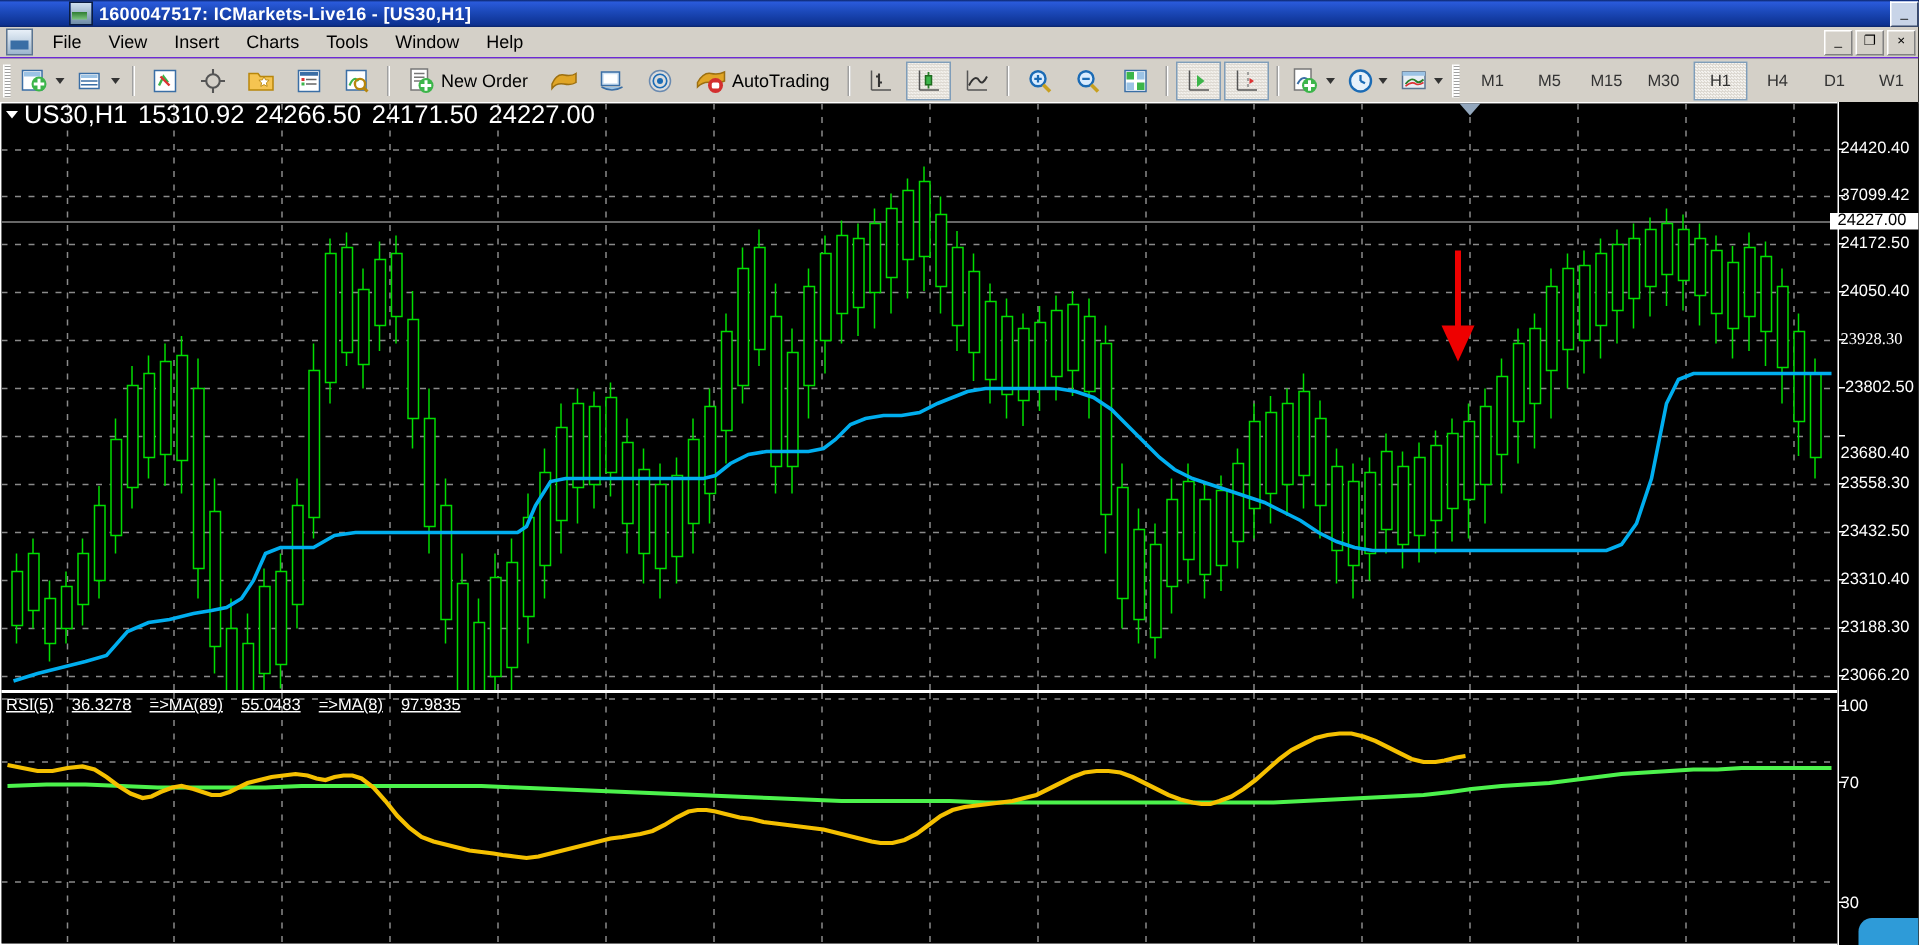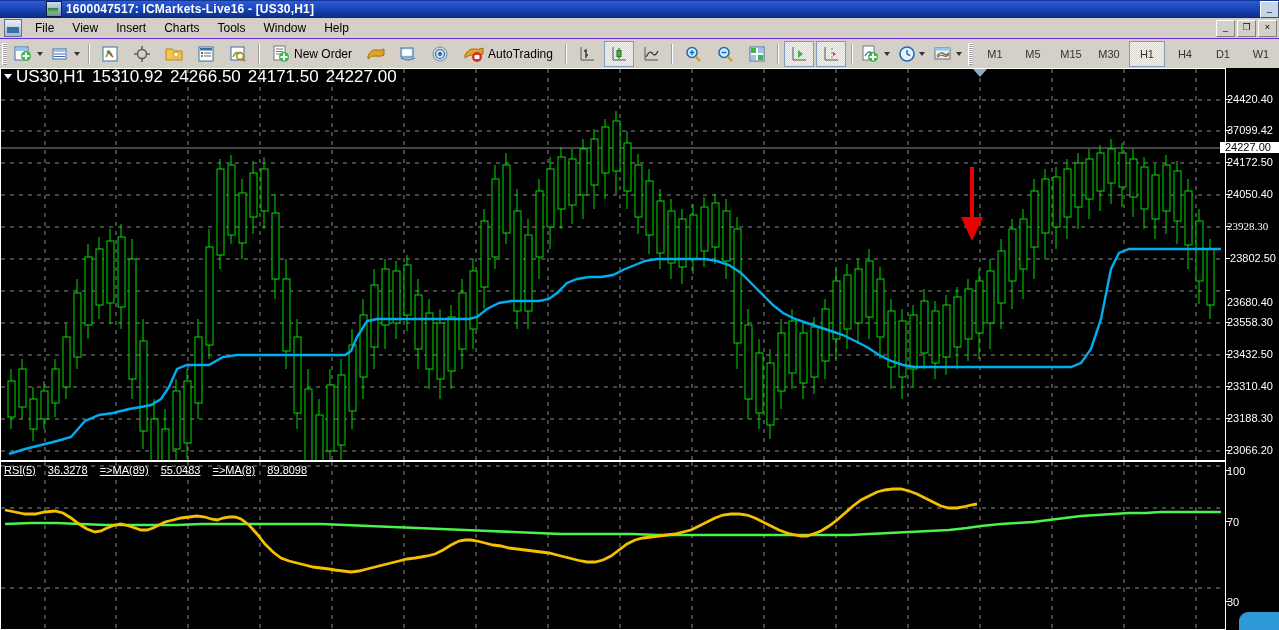--- a/index.html
+++ b/index.html
@@ -938,16 +938,16 @@
       <span>24171.50</span>
       <span>24227.00</span>
     </div>
 
     <div class="rsi-label">
       <span>RSI(5)</span>
       <span>36.3278</span>
       <span>=&gt;MA(89)</span>
       <span>55.0483</span>
       <span>=&gt;MA(8)</span>
-      <span>89.8098</span>
+      <span>97.9835</span>
     </div>
   </div>
 </div>
 
 </body></html>

